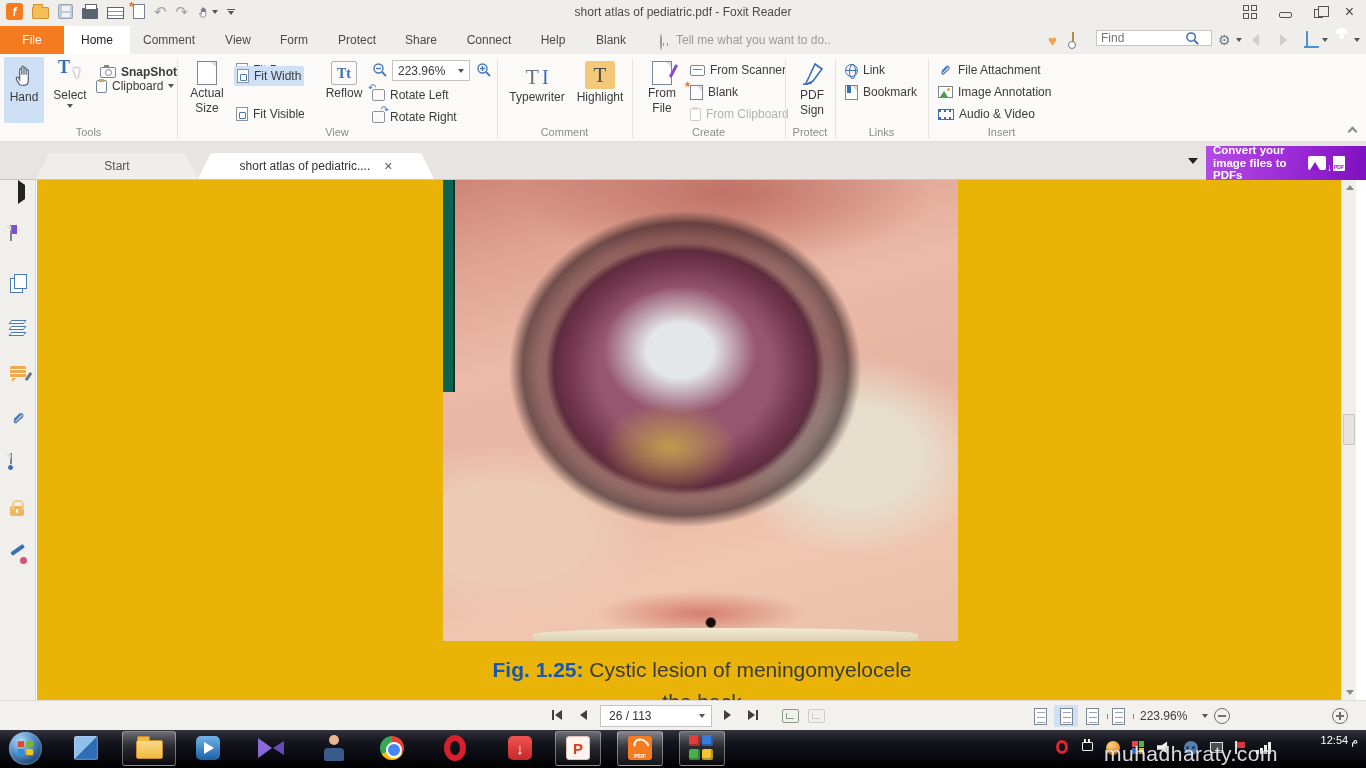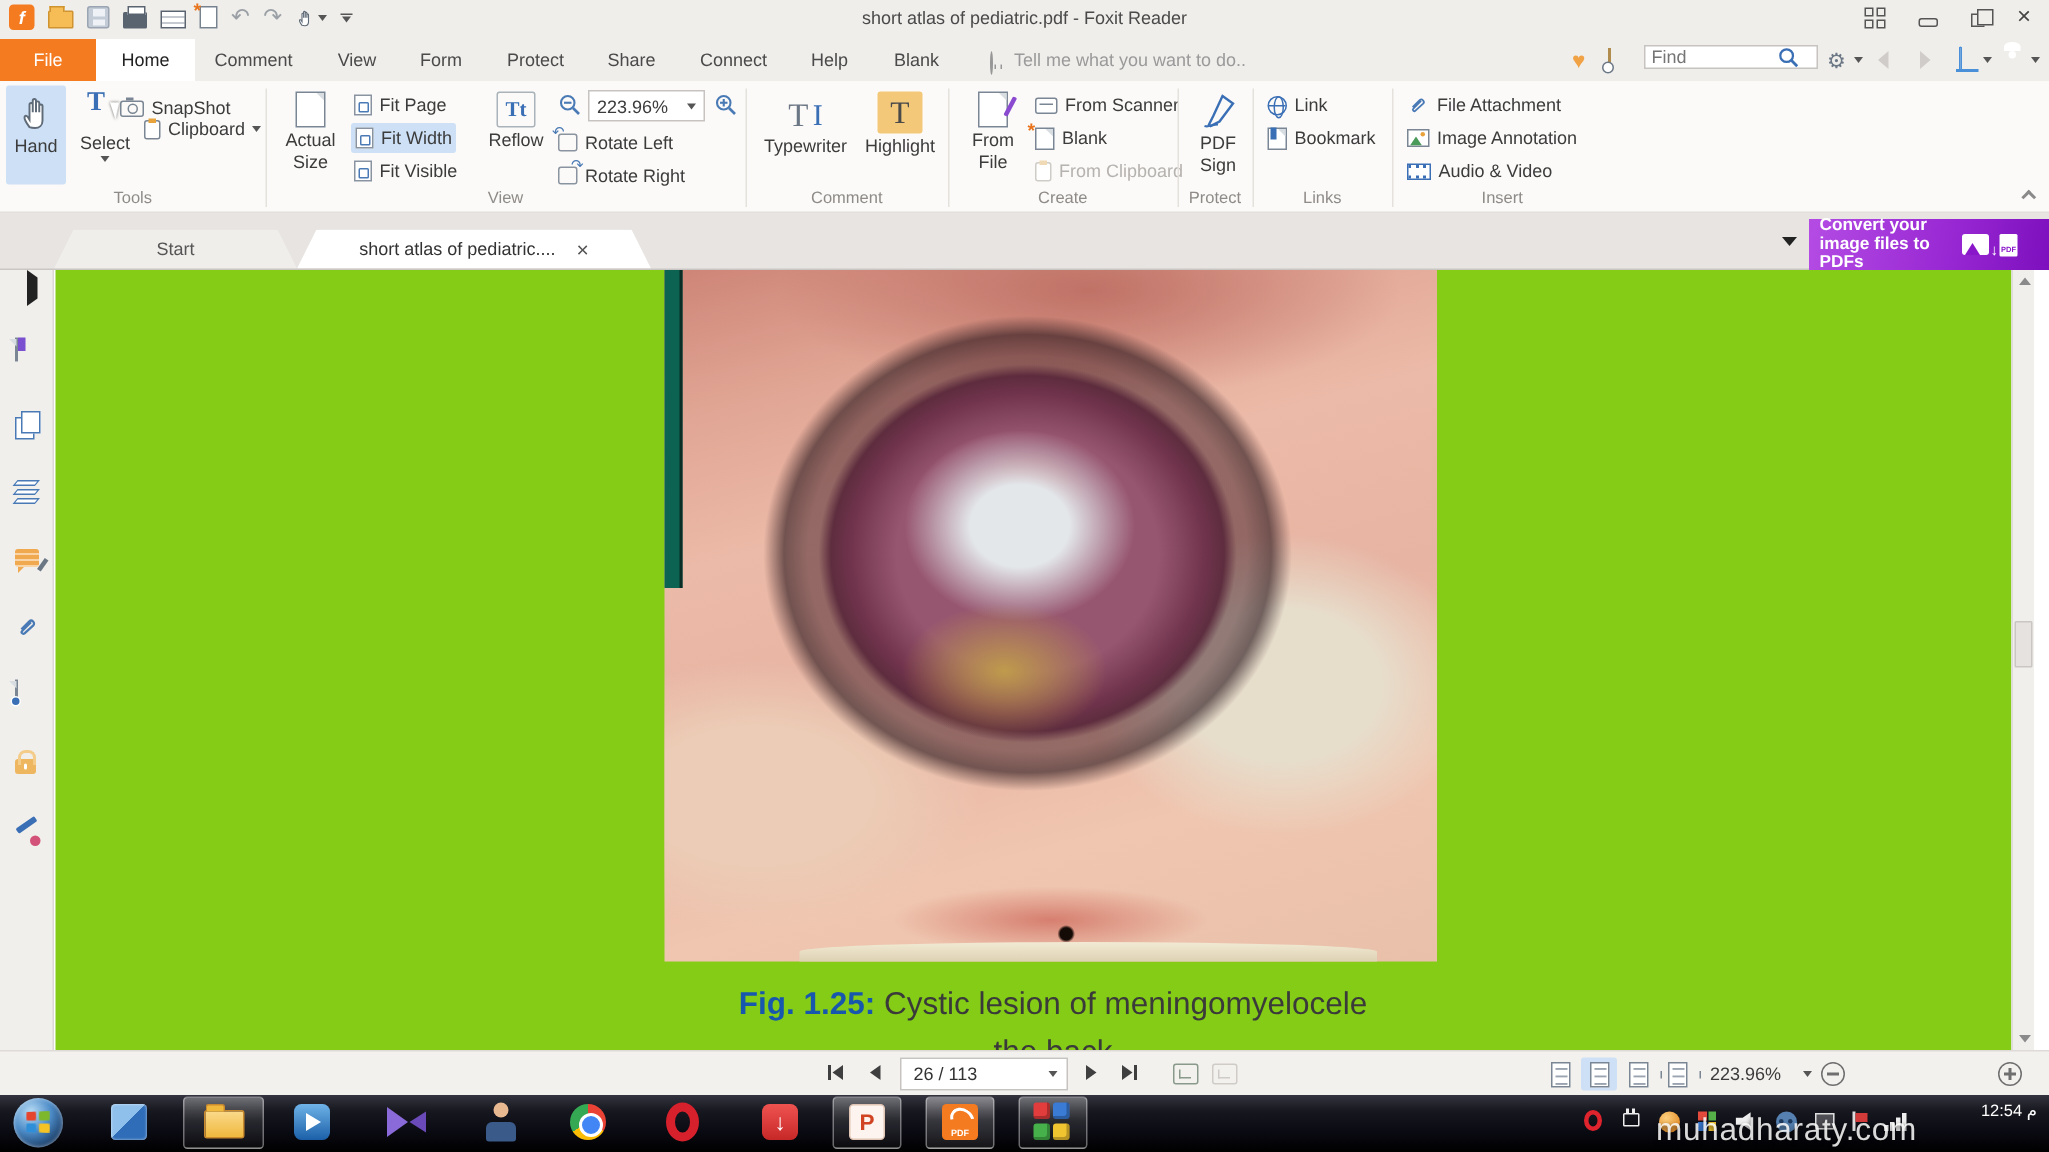--- a/index.html
+++ b/index.html
@@ -139,21 +139,21 @@
           background-image:linear-gradient(#fff 1px,transparent 1px);background-size:100% 4px;background-position:2px 3px;}
   .bubble::after{content:"";position:absolute;bottom:-4px;left:2px;border-style:solid;border-width:4px 4px 0 0;border-color:#f0a94f transparent transparent transparent;}
   .bubble::before{content:"";position:absolute;right:-4px;bottom:-3px;width:3px;height:9px;background:#6b7785;transform:rotate(35deg);}
   .lock{width:14px;height:10px;background:#eeb65e;border-radius:2px;position:relative;margin-top:6px;}
   .lock::before{content:"";position:absolute;top:-6px;left:2px;width:8px;height:8px;border:2.5px solid #f4cc8a;border-bottom:none;border-radius:5px 5px 0 0;}
   .lock::after{content:"";position:absolute;top:3px;left:6px;width:2px;height:4px;background:#fff;border-radius:1px;}
   .signpen{position:relative;width:18px;height:18px;}
   .signpen::before{content:"";position:absolute;top:2px;left:0;width:15px;height:3.5px;background:#3a6fb5;border-radius:1px;transform:rotate(-35deg);}
   .signpen::after{content:"";position:absolute;bottom:0;right:1px;width:7px;height:7px;border-radius:50%;background:#d2527a;}
 
-  .docpage{position:absolute;left:37px;top:0;width:1304px;height:580px;background:#84cc16;}
+  .docpage{position:absolute;left:37px;top:0;width:1304px;height:580px;background:#eab308;}
   .photo{position:absolute;left:406px;top:0;width:515px;height:461px;background:
     radial-gradient(circle 9px at 52% 96%, #140a06 0 45%, transparent 65%),
     radial-gradient(ellipse 150px 32px at 50% 94%, rgba(195,70,60,.55), transparent 70%),
     radial-gradient(ellipse 95px 62px at 44% 58%, rgba(196,162,72,.9), transparent 72%),
     radial-gradient(ellipse 118px 98px at 46% 37%, #e3e7ea 0 28%, rgba(223,227,230,0) 65%),
     radial-gradient(ellipse 55px 38px at 47% 32%, rgba(168,55,55,.75), transparent 72%),
     radial-gradient(ellipse 168px 152px at 47% 41%, rgba(151,85,112,.95) 52%, rgba(112,50,76,.97) 70%, rgba(88,38,58,.9) 78%, transparent 83%),
     radial-gradient(ellipse 198px 178px at 47% 41%, rgba(62,26,36,.5) 74%, rgba(40,20,26,.62) 82%, transparent 89%),
     radial-gradient(ellipse 175px 135px at 80% 60%, #e7ddcb 0 38%, transparent 75%),
     radial-gradient(ellipse 190px 115px at 12% 76%, #ecccb6 0 40%, transparent 78%),
@@ -329,42 +329,42 @@
       <span>Hand</span>
     </div>
     <div class="bigbtn" style="left:48px;top:3px;width:44px;height:66px;">
       <span class="sel-ico">
           <span class="t">T</span>
           <span class="cur"></span>
         </span>
       <span>Select</span>
       <span class="caret"></span>
     </div>
-    <div class="ritem" style="left:80px;top:8px;">
+    <div class="ritem" style="left:100px;top:8px;font-weight:bold;">
       <span class="cam"></span>
       <span>SnapShot</span>
     </div>
     <div class="ritem" style="left:96px;top:22px;">
       <span class="clip"></span>
       <span>Clipboard</span>
       <span class="caret"></span>
     </div>
     <div class="glabel" style="left:0;width:177px;">Tools</div>
     <div class="gdiv" style="left:177px;"></div>
 
     <div class="bigbtn" style="left:184px;top:3px;width:46px;height:66px;">
       <span class="pg big"></span>
       <span>Actual</span>
       <span>Size</span>
     </div>
     <div class="ritem" style="left:236px;top:6px;">
       <span class="fitpg"></span>
       <span>Fit Page</span>
     </div>
-    <div class="ritem sel" style="left:234px;top:28px;text-align:right;">
+    <div class="ritem sel" style="left:234px;top:12px;text-align:right;">
       <span class="fitpg"></span>
       <span>Fit Width</span>
     </div>
     <div class="ritem" style="left:236px;top:50px;">
       <span class="fitpg"></span>
       <span>Fit Visible</span>
     </div>
     <div class="bigbtn" style="left:322px;top:3px;width:44px;height:66px;">
       <span class="reflow-ico">Tt</span>
       <span>Reflow</span>

